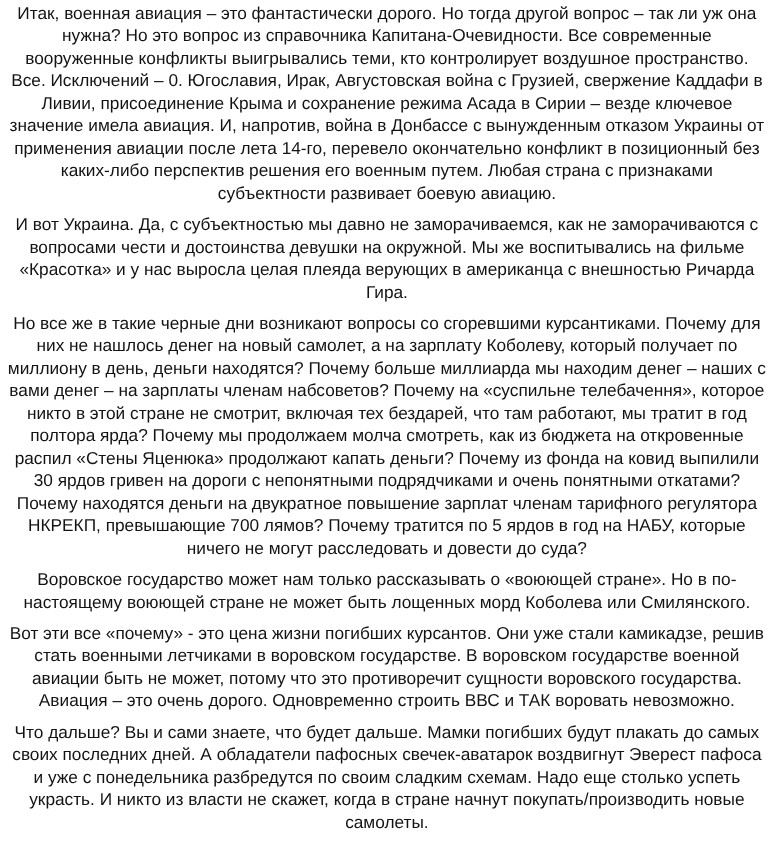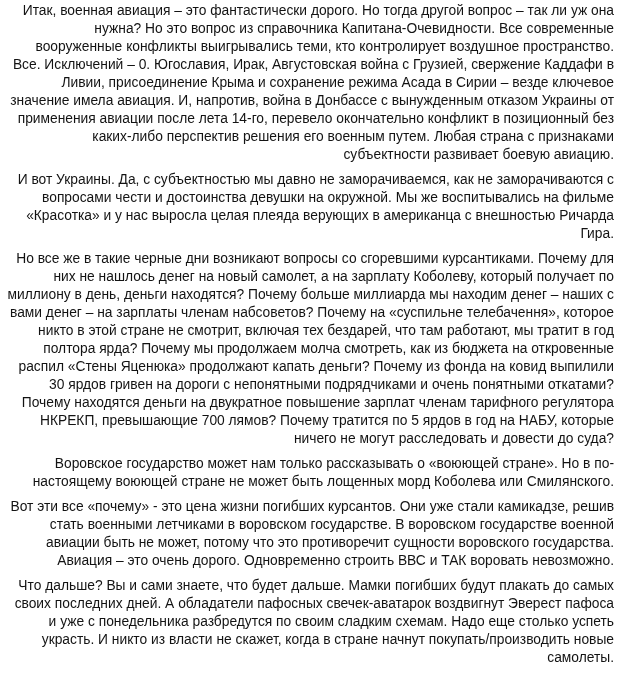--- a/index.html
+++ b/index.html
@@ -13,30 +13,30 @@
   }
   .post {
     box-sizing: border-box;
     width: 618px;
     height: 688px;
     padding: 2px 4px 0 5px;
     font-family: "Liberation Sans", "DejaVu Sans", sans-serif;
     font-size: 13.8px;
     line-height: 18px;
     font-weight: 400;
-    text-align: right;
+    text-align: center;
     word-spacing: normal;
   }
   .post p {
     margin: 0 0 7px 0;
   }
 </style>
 </head>
 <body style="background: rgb(255, 255, 255);">
 
 <div class="post" style="color: rgb(19, 19, 19);">
   <p>Итак, военная авиация – это фантастически дорого. Но тогда другой вопрос – так ли уж она нужна? Но это вопрос из справочника Капитана-Очевидности. Все современные вооруженные конфликты выигрывались теми, кто контролирует воздушное пространство. Все. Исключений – 0. Югославия, Ирак, Августовская война с Грузией, свержение Каддафи в Ливии, присоединение Крыма и сохранение режима Асада в Сирии – везде ключевое значение имела авиация. И, напротив, война в Донбассе с вынужденным отказом Украины от применения авиации после лета 14-го, перевело окончательно конфликт в позиционный без каких-либо перспектив решения его военным путем. Любая страна с признаками субъектности развивает боевую авиацию.</p>
-  <p>И вот Украины. Да, с субъектностью мы давно не заморачиваемся, как не заморачиваются с вопросами чести и достоинства девушки на окружной. Мы же воспитывались на фильме «Красотка» и у нас выросла целая плеяда верующих в американца с внешностью Ричарда Гира.</p>
+  <p>И вот Украина. Да, с субъектностью мы давно не заморачиваемся, как не заморачиваются с вопросами чести и достоинства девушки на окружной. Мы же воспитывались на фильме «Красотка» и у нас выросла целая плеяда верующих в американца с внешностью Ричарда Гира.</p>
   <p>Но все же в такие черные дни возникают вопросы со сгоревшими курсантиками. Почему для них не нашлось денег на новый самолет, а на зарплату Коболеву, который получает по миллиону в день, деньги находятся? Почему больше миллиарда мы находим денег – наших с вами денег – на зарплаты членам набсоветов? Почему на «суспильне телебачення», которое никто в этой стране не смотрит, включая тех бездарей, что там работают, мы тратит в год полтора ярда? Почему мы продолжаем молча смотреть, как из бюджета на откровенные распил «Стены Яценюка» продолжают капать деньги? Почему из фонда на ковид выпилили 30 ярдов гривен на дороги с непонятными подрядчиками и очень понятными откатами? Почему находятся деньги на двукратное повышение зарплат членам тарифного регулятора НКРЕКП, превышающие 700 лямов? Почему тратится по 5 ярдов в год на НАБУ, которые ничего не могут расследовать и довести до суда?</p>
   <p>Воровское государство может нам только рассказывать о «воюющей стране». Но в по-настоящему воюющей стране не может быть лощенных морд Коболева или Смилянского.</p>
   <p>Вот эти все «почему» - это цена жизни погибших курсантов. Они уже стали камикадзе, решив стать военными летчиками в воровском государстве. В воровском государстве военной авиации быть не может, потому что это противоречит сущности воровского государства. Авиация – это очень дорого. Одновременно строить ВВС и ТАК воровать невозможно.</p>
   <p>Что дальше? Вы и сами знаете, что будет дальше. Мамки погибших будут плакать до самых своих последних дней. А обладатели пафосных свечек-аватарок воздвигнут Эверест пафоса и уже с понедельника разбредутся по своим сладким схемам. Надо еще столько успеть украсть. И никто из власти не скажет, когда в стране начнут покупать/производить новые самолеты.</p>
 </div>
 
 </body></html>

